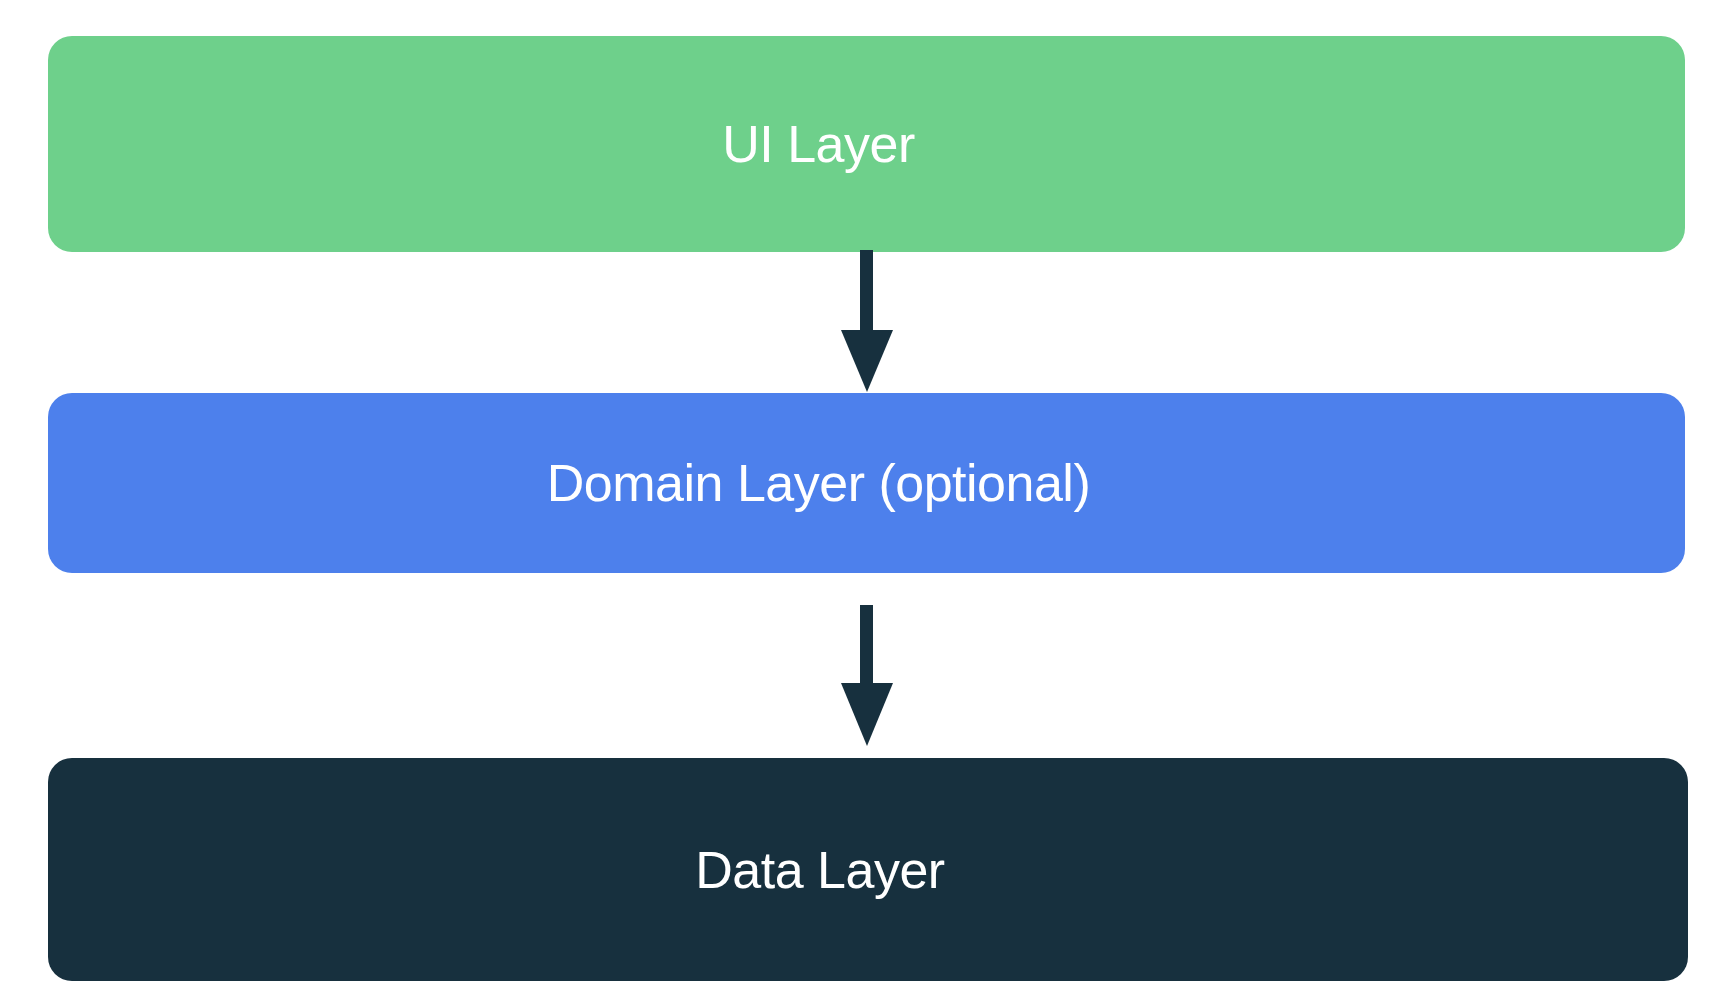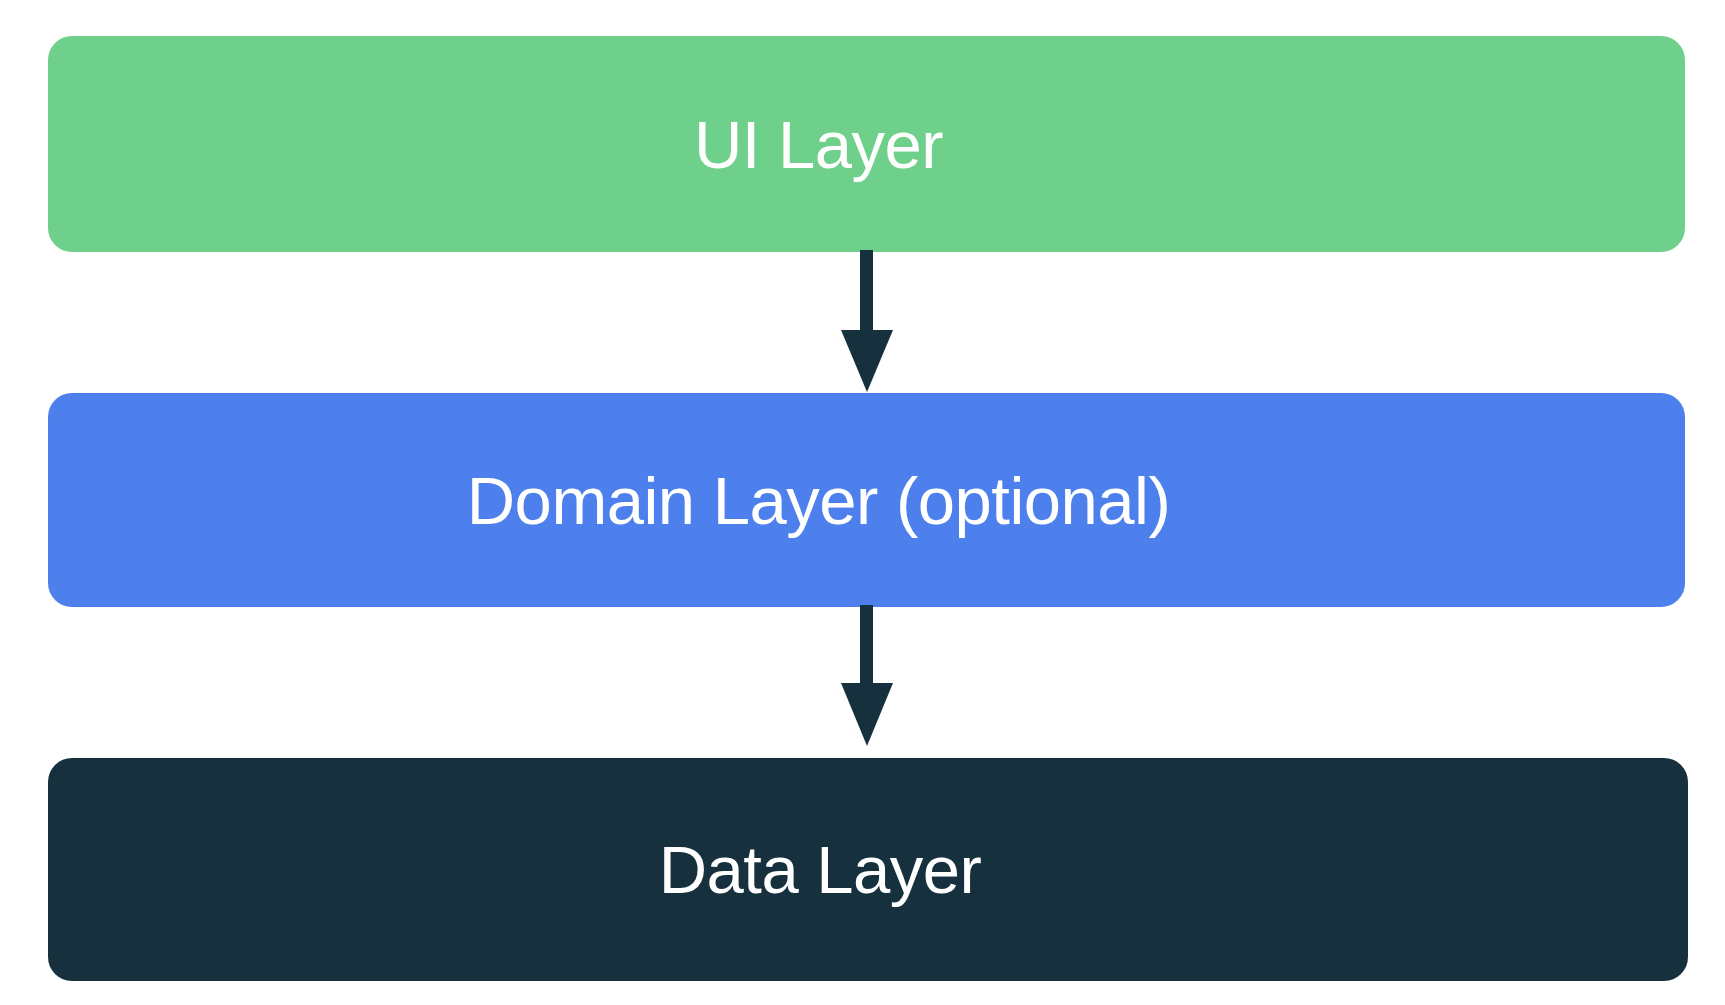--- a/index.html
+++ b/index.html
@@ -22,21 +22,21 @@
     position: absolute;
     display: flex;
     align-items: center;
     justify-content: center;
     border-radius: 24px;
     box-sizing: border-box;
   }
   .layer-label {
     font-family: "Liberation Sans", sans-serif;
     font-weight: 300;
-    font-size: 67px;
+    font-size: 52px;
     line-height: 1;
     letter-spacing: -0.5px;
     color: #ffffff;
     white-space: nowrap;
     -webkit-font-smoothing: antialiased;
   }
   
   #box-ui-layer {
     left: 48px;
     top: 36px;
@@ -44,21 +44,21 @@
     height: 216px;
   }
   #box-ui-layer .layer-label {
     transform: translateX(-48px);
   }
   
   #box-domain-layer {
     left: 48px;
     top: 393px;
     width: 1637px;
-    height: 214px;
+    height: 180px;
   }
   #box-domain-layer .layer-label {
     transform: translateX(-48px);
   }
   
   #box-data-layer {
     left: 48px;
     top: 745px;
     width: 1640px;
     height: 223px;

